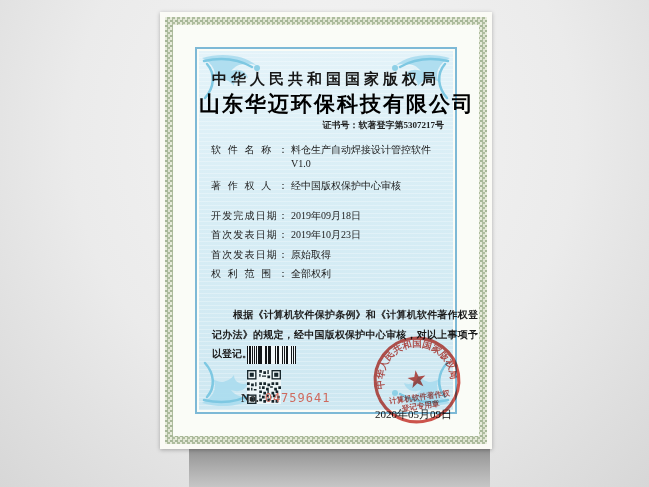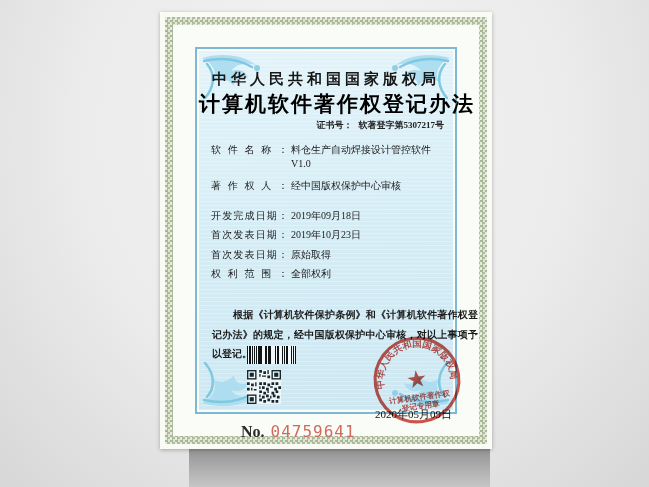--- a/index.html
+++ b/index.html
@@ -21,35 +21,35 @@
   .fl{position:absolute;width:78px;height:50px;}
   .fl.tl{left:1px;top:1px;}
   .fl.tr{right:1px;top:1px;transform:scaleX(-1);}
   .fl.bl{left:1px;bottom:1px;transform:scaleY(-1);}
   .fl.br{right:1px;bottom:1px;transform:scale(-1,-1);}
   .title1{position:absolute;top:19px;left:0;right:0;text-align:center;
           font-size:15px;font-weight:bold;letter-spacing:4px;color:#181818;white-space:nowrap;}
   .title2{position:absolute;top:39px;left:0;right:0;text-align:center;
           font-size:21px;font-weight:bold;letter-spacing:2px;color:#000;white-space:nowrap;}
   .certno{position:absolute;top:68px;right:9px;font-size:9px;font-weight:bold;color:#222;}
-  .certno .lb{margin-right:6px;}
+  .certno .lb{}
   .row{position:absolute;left:12px;font-size:10px;font-weight:normal;color:#1b1b1b;white-space:nowrap;line-height:14px;}
   .flabel{display:inline-block;width:77px;text-align:justify;text-align-last:justify;vertical-align:top;}
   .fvalue{margin-left:3px;}
   .ver{margin-left:80px;}
   .statement{position:absolute;left:13px;width:266px;top:254px;font-size:10px;line-height:19.5px;
              font-weight:bold;color:#1b1b1b;text-indent:21px;text-align:justify;}
   .barcode{position:absolute;left:48px;top:295px;width:49px;height:18px;background:#f2f8fa;
      background-image:repeating-linear-gradient(90deg,
        #101417 0px,#101417 1.2px,#f2f8fa 1.2px,#f2f8fa 2.2px,
        #101417 2.2px,#101417 4.4px,#f2f8fa 4.4px,#f2f8fa 5px,
        #101417 5px,#101417 5.6px,#f2f8fa 5.6px,#f2f8fa 7.4px,
        #101417 7.4px,#101417 8px,#f2f8fa 8px,#f2f8fa 9.2px);}
   .qr{position:absolute;left:48px;top:319px;width:34px;height:34px;}
-  .noline{position:absolute;left:42px;top:371px;font-size:16px;font-weight:bold;color:#2a2a2a;}
+  .noline{position:absolute;left:42px;top:340px;font-size:12px;font-weight:bold;color:#2a2a2a;}
   .nodigits{font-family:"DejaVu Sans Mono","Liberation Mono",monospace;color:#cf6a5e;
             letter-spacing:1px;margin-left:6px;font-weight:normal;}
   .issuedate{position:absolute;left:176px;top:356px;font-size:11px;font-weight:normal;color:#111;}
   .seal{position:absolute;left:173px;top:284px;width:90px;height:90px;opacity:.85;
         transform:rotate(-8deg);mix-blend-mode:multiply;}
 </style>
 </head>
 <body>
 
 <div class="stage">
@@ -76,21 +76,21 @@
               <path d="M4 9 C22 5 38 7 52 15 M7 12 C16 22 14 36 5 46" stroke="#7ec8e2" stroke-width="2.5" fill="none" stroke-linecap="round"></path>
               <circle cx="57" cy="16" r="3" fill="#8ed0e6"></circle>
             </svg>
             <svg class="fl br" viewBox="0 0 78 50">
               <path d="M2 6 C22 0 44 3 56 13 C46 10 36 12 31 19 C39 16 46 19 48 26 C41 23 34 27 34 34 C29 27 20 25 13 30 C18 21 13 11 2 6 Z" fill="#aadcee" opacity="0.9"></path>
               <path d="M4 9 C22 5 38 7 52 15 M7 12 C16 22 14 36 5 46" stroke="#7ec8e2" stroke-width="2.5" fill="none" stroke-linecap="round"></path>
               <circle cx="57" cy="16" r="3" fill="#8ed0e6"></circle>
             </svg>
 
             <div class="title1">中华人民共和国国家版权局</div>
-            <div class="title2">计算机软件著作权登记办法</div>
+            <div class="title2">山东华迈环保科技有限公司</div>
             <div class="certno">
               <span class="lb">证书号：</span><span>软著登字第5307217号</span>
             </div>
 
             <div class="row" style="top:92px">
               <span class="flabel">软件名称：</span><span class="fvalue">料仓生产自动焊接设计管控软件</span>
               <div class="ver">V1.0</div>
             </div>
             <div class="row" style="top:128px">
               <span class="flabel">著作权人：</span><span class="fvalue">经中国版权保护中心审核</span>

